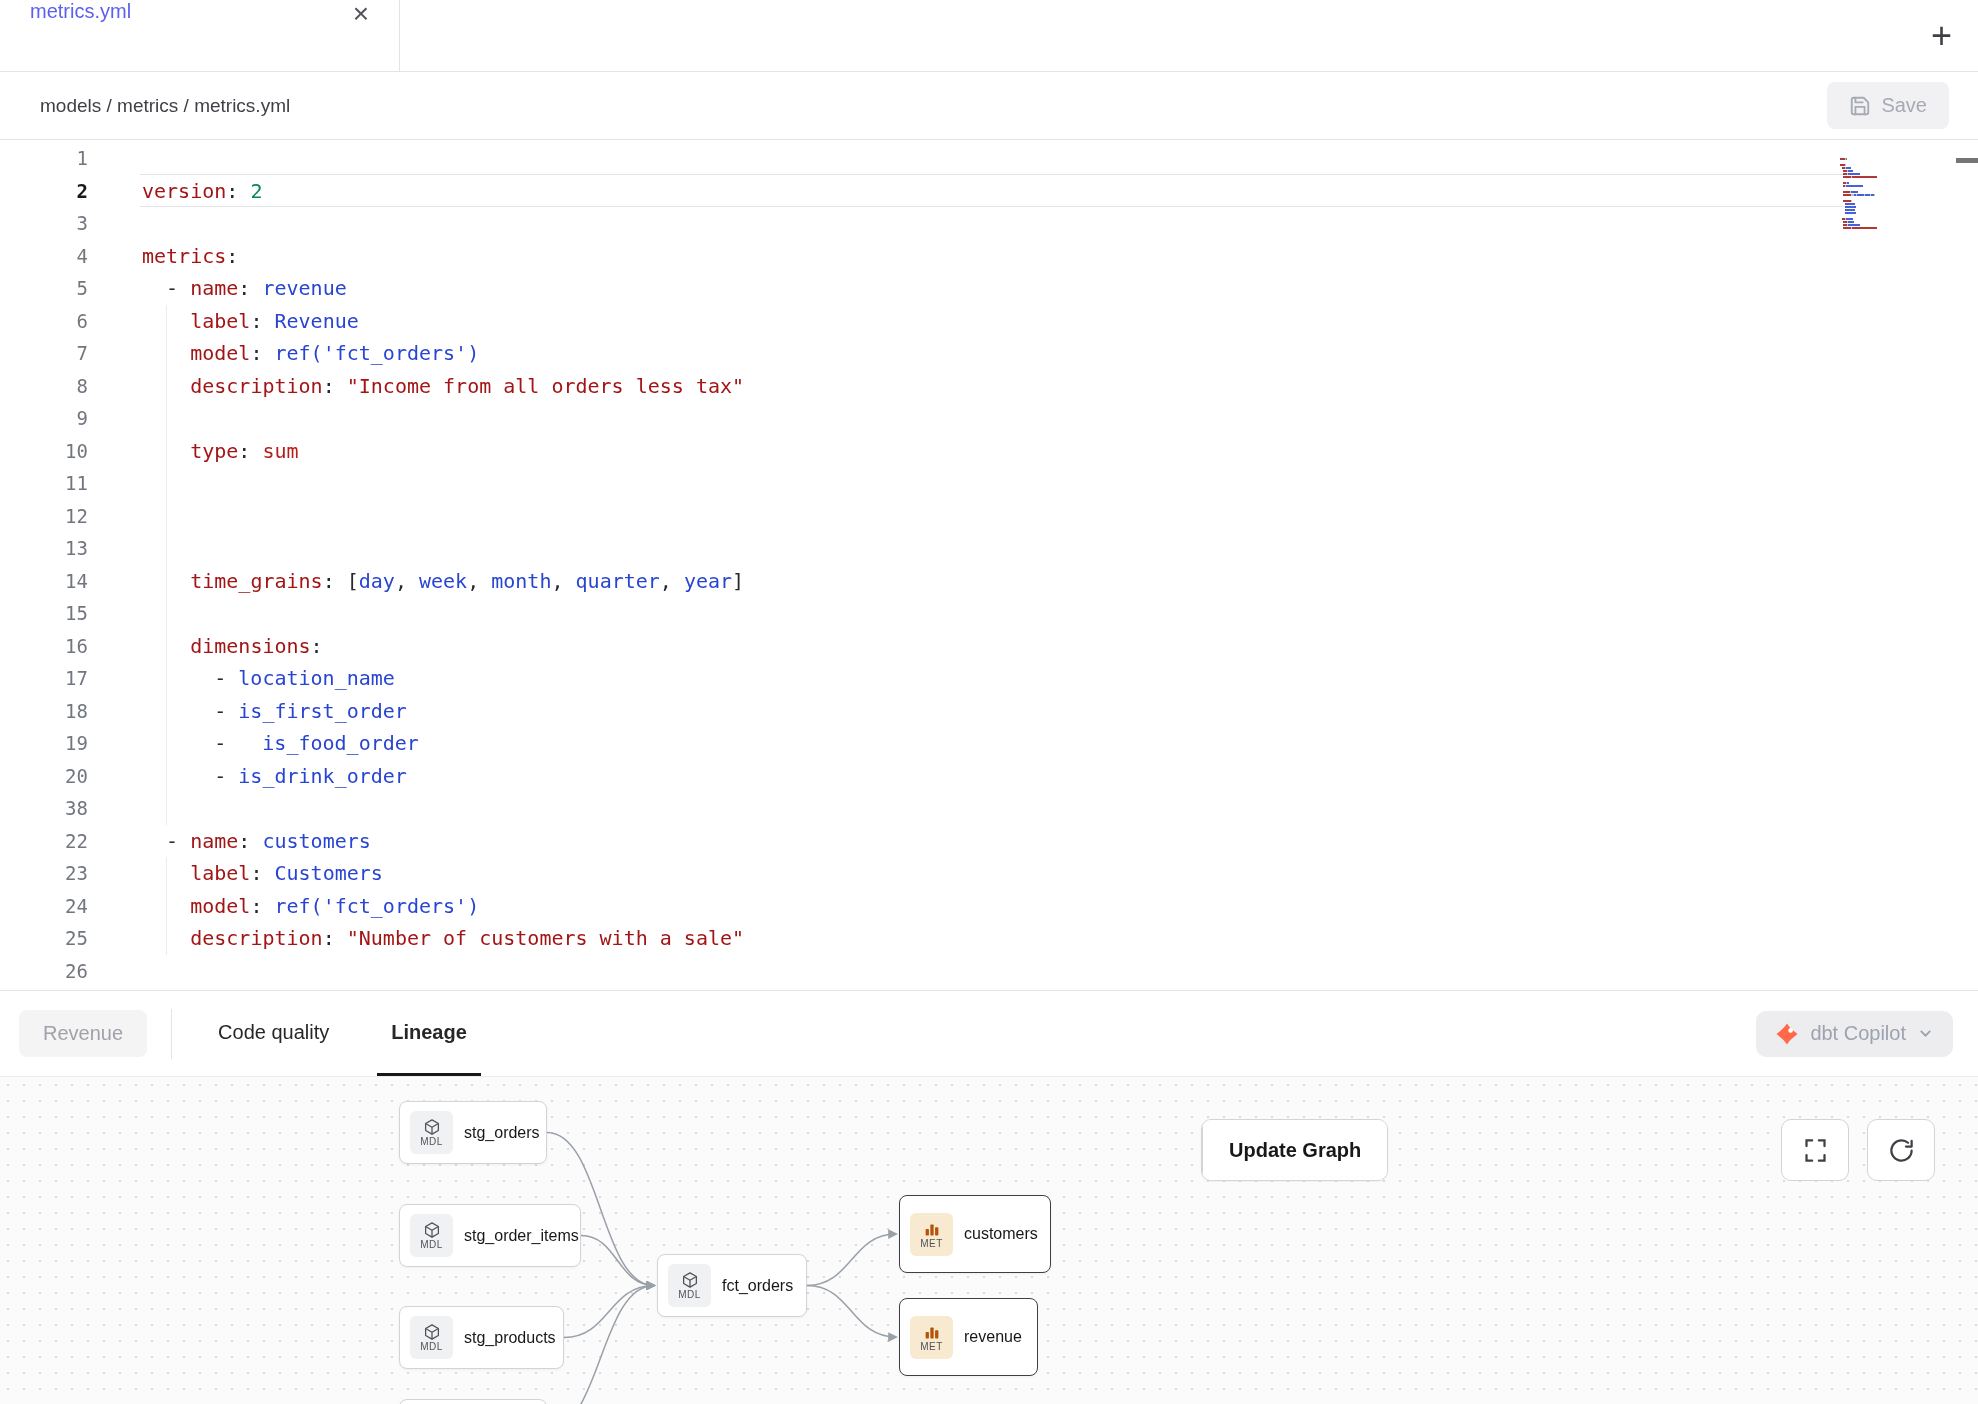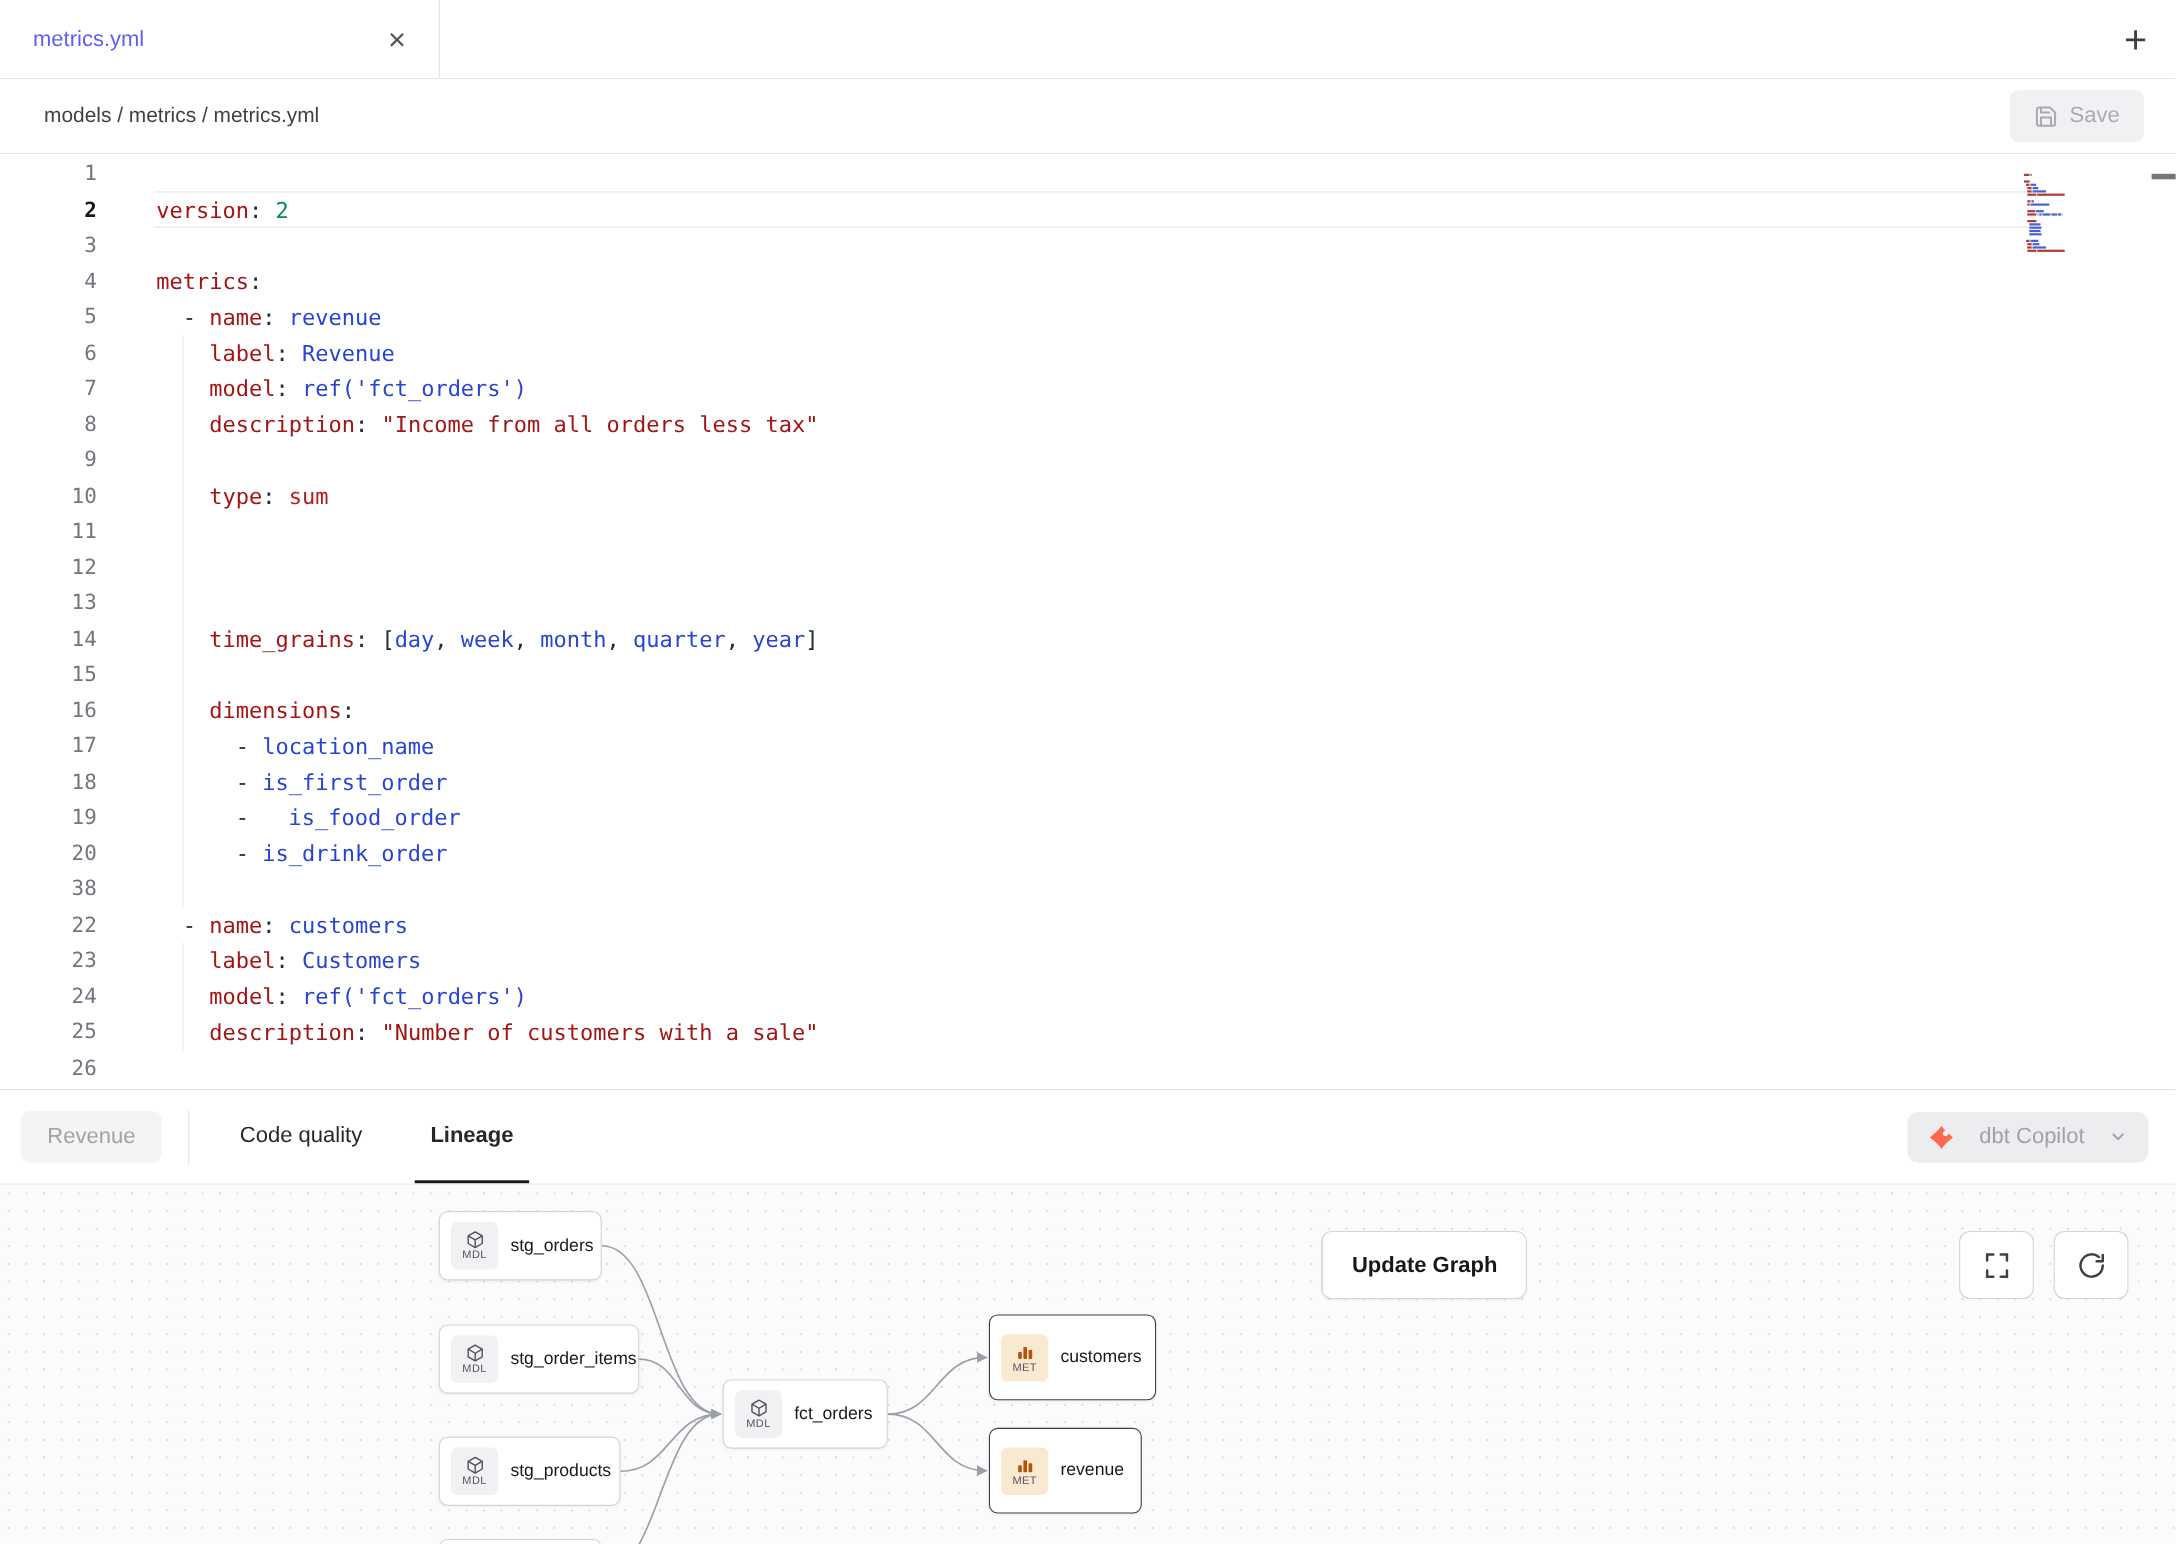--- a/index.html
+++ b/index.html
@@ -1,21 +1,21 @@
 <!DOCTYPE html>
 <html><head>
 <meta charset="utf-8">
 <style>
   *{margin:0;padding:0;box-sizing:border-box}
   html,body{width:1978px;height:1404px}
   body{font-family:"Liberation Sans",sans-serif;background:#fff;color:#18181b;position:relative;overflow:hidden}
 
   
   .tabbar{position:absolute;left:0;top:0;width:100%;height:72px;background:#fff;border-bottom:1px solid #e4e4e7}
-  .tab{position:absolute;left:0;top:0;width:400px;height:72px;border-right:1px solid #e4e4e7;display:flex;align-items:center;justify-content:space-between;padding:0 30px;cursor:pointer}
+  .tab{position:absolute;left:0;top:0;width:400px;height:72px;border-right:1px solid #e4e4e7;display:flex;justify-content:space-between;padding:0 30px;cursor:pointer}
   .tab-title{font-size:20px;font-weight:500}
   .tab-close{font-size:28px;line-height:1;color:#52525b;cursor:pointer}
   .new-tab{position:absolute;right:26px;top:50%;transform:translateY(-50%);font-size:36px;font-weight:200;color:#3f3f46;cursor:pointer;line-height:1}
 
   
   .pathbar{position:absolute;left:0;top:72px;width:100%;height:68px;background:#fff;border-bottom:1px solid #e4e4e7;display:flex;align-items:center}
   .breadcrumb{margin-left:40px;font-size:19px;color:#3f3f46}
   .save-btn{margin-left:auto;margin-right:29px;display:flex;align-items:center;gap:10px;background:#f1f1f4;border:none;border-radius:8px;padding:12px 22px;color:#a6abb3;font-size:20px;font-weight:500;cursor:pointer}
 
   
@@ -31,21 +31,21 @@
   .mm-seg{height:2px;display:inline-block;flex:none}
   .scroll-thumb{position:absolute;right:0;top:18px;width:22px;height:5px;background:#757575;cursor:pointer}
 
   
   .statusbar{position:absolute;left:0;top:990px;width:100%;height:86px;background:#fff;border-top:1px solid #e4e4e7;display:flex;align-items:center}
   .format-btn{margin-left:19px;background:#f4f4f5;border:none;border-radius:8px;padding:12px 24px;color:#a1a1aa;font-size:20px;cursor:pointer}
   .vdiv{width:1px;height:50px;background:#e4e4e7;margin-left:24px}
   .sb-tabs{display:flex;height:100%;margin-left:32px}
   .stab{display:flex;align-items:center;padding:0 14px;margin-right:34px;font-size:20px;color:#27272a;border-bottom:3px solid transparent;cursor:pointer}
   .stab.active{font-weight:700;border-bottom-color:#18181b}
-  .copilot{margin-left:auto;margin-right:25px;display:flex;align-items:center;gap:22px;background:#ededf0;border:none;border-radius:10px;padding:11px 19px;color:#9ca3af;font-size:20px;font-weight:500;cursor:pointer;font-family:inherit}
+  .copilot{margin-left:auto;margin-right:25px;display:flex;align-items:center;gap:11px;background:#ededf0;border:none;border-radius:10px;padding:11px 19px;color:#9ca3af;font-size:20px;font-weight:500;cursor:pointer;font-family:inherit}
 
   
   .lineage{position:absolute;left:0;top:1076px;width:100%;height:328px;background-color:#fbfbfc;background-image:radial-gradient(#d8dade 1.3px,transparent 1.3px);background-size:16px 16px;overflow:hidden;border-top:1px solid #ececef}
   .edge-layer{position:absolute;left:0;top:0;pointer-events:none}
   .node-layer{position:absolute;inset:0}
   .node{position:absolute;background:#fff;border:1px solid #d4d4d8;border-radius:8px;display:flex;align-items:center;gap:11px;padding:0 10px;box-shadow:0 1px 3px rgba(0,0,0,.05);cursor:pointer}
   .node.met{border:1.5px solid #3f3f46}
   .nicon{width:43px;height:43px;border-radius:6px;display:flex;flex-direction:column;align-items:center;justify-content:center;flex:none}
   .node.mdl .nicon{background:#f0f1f3}
   .node.met .nicon{background:#f7ead0}

